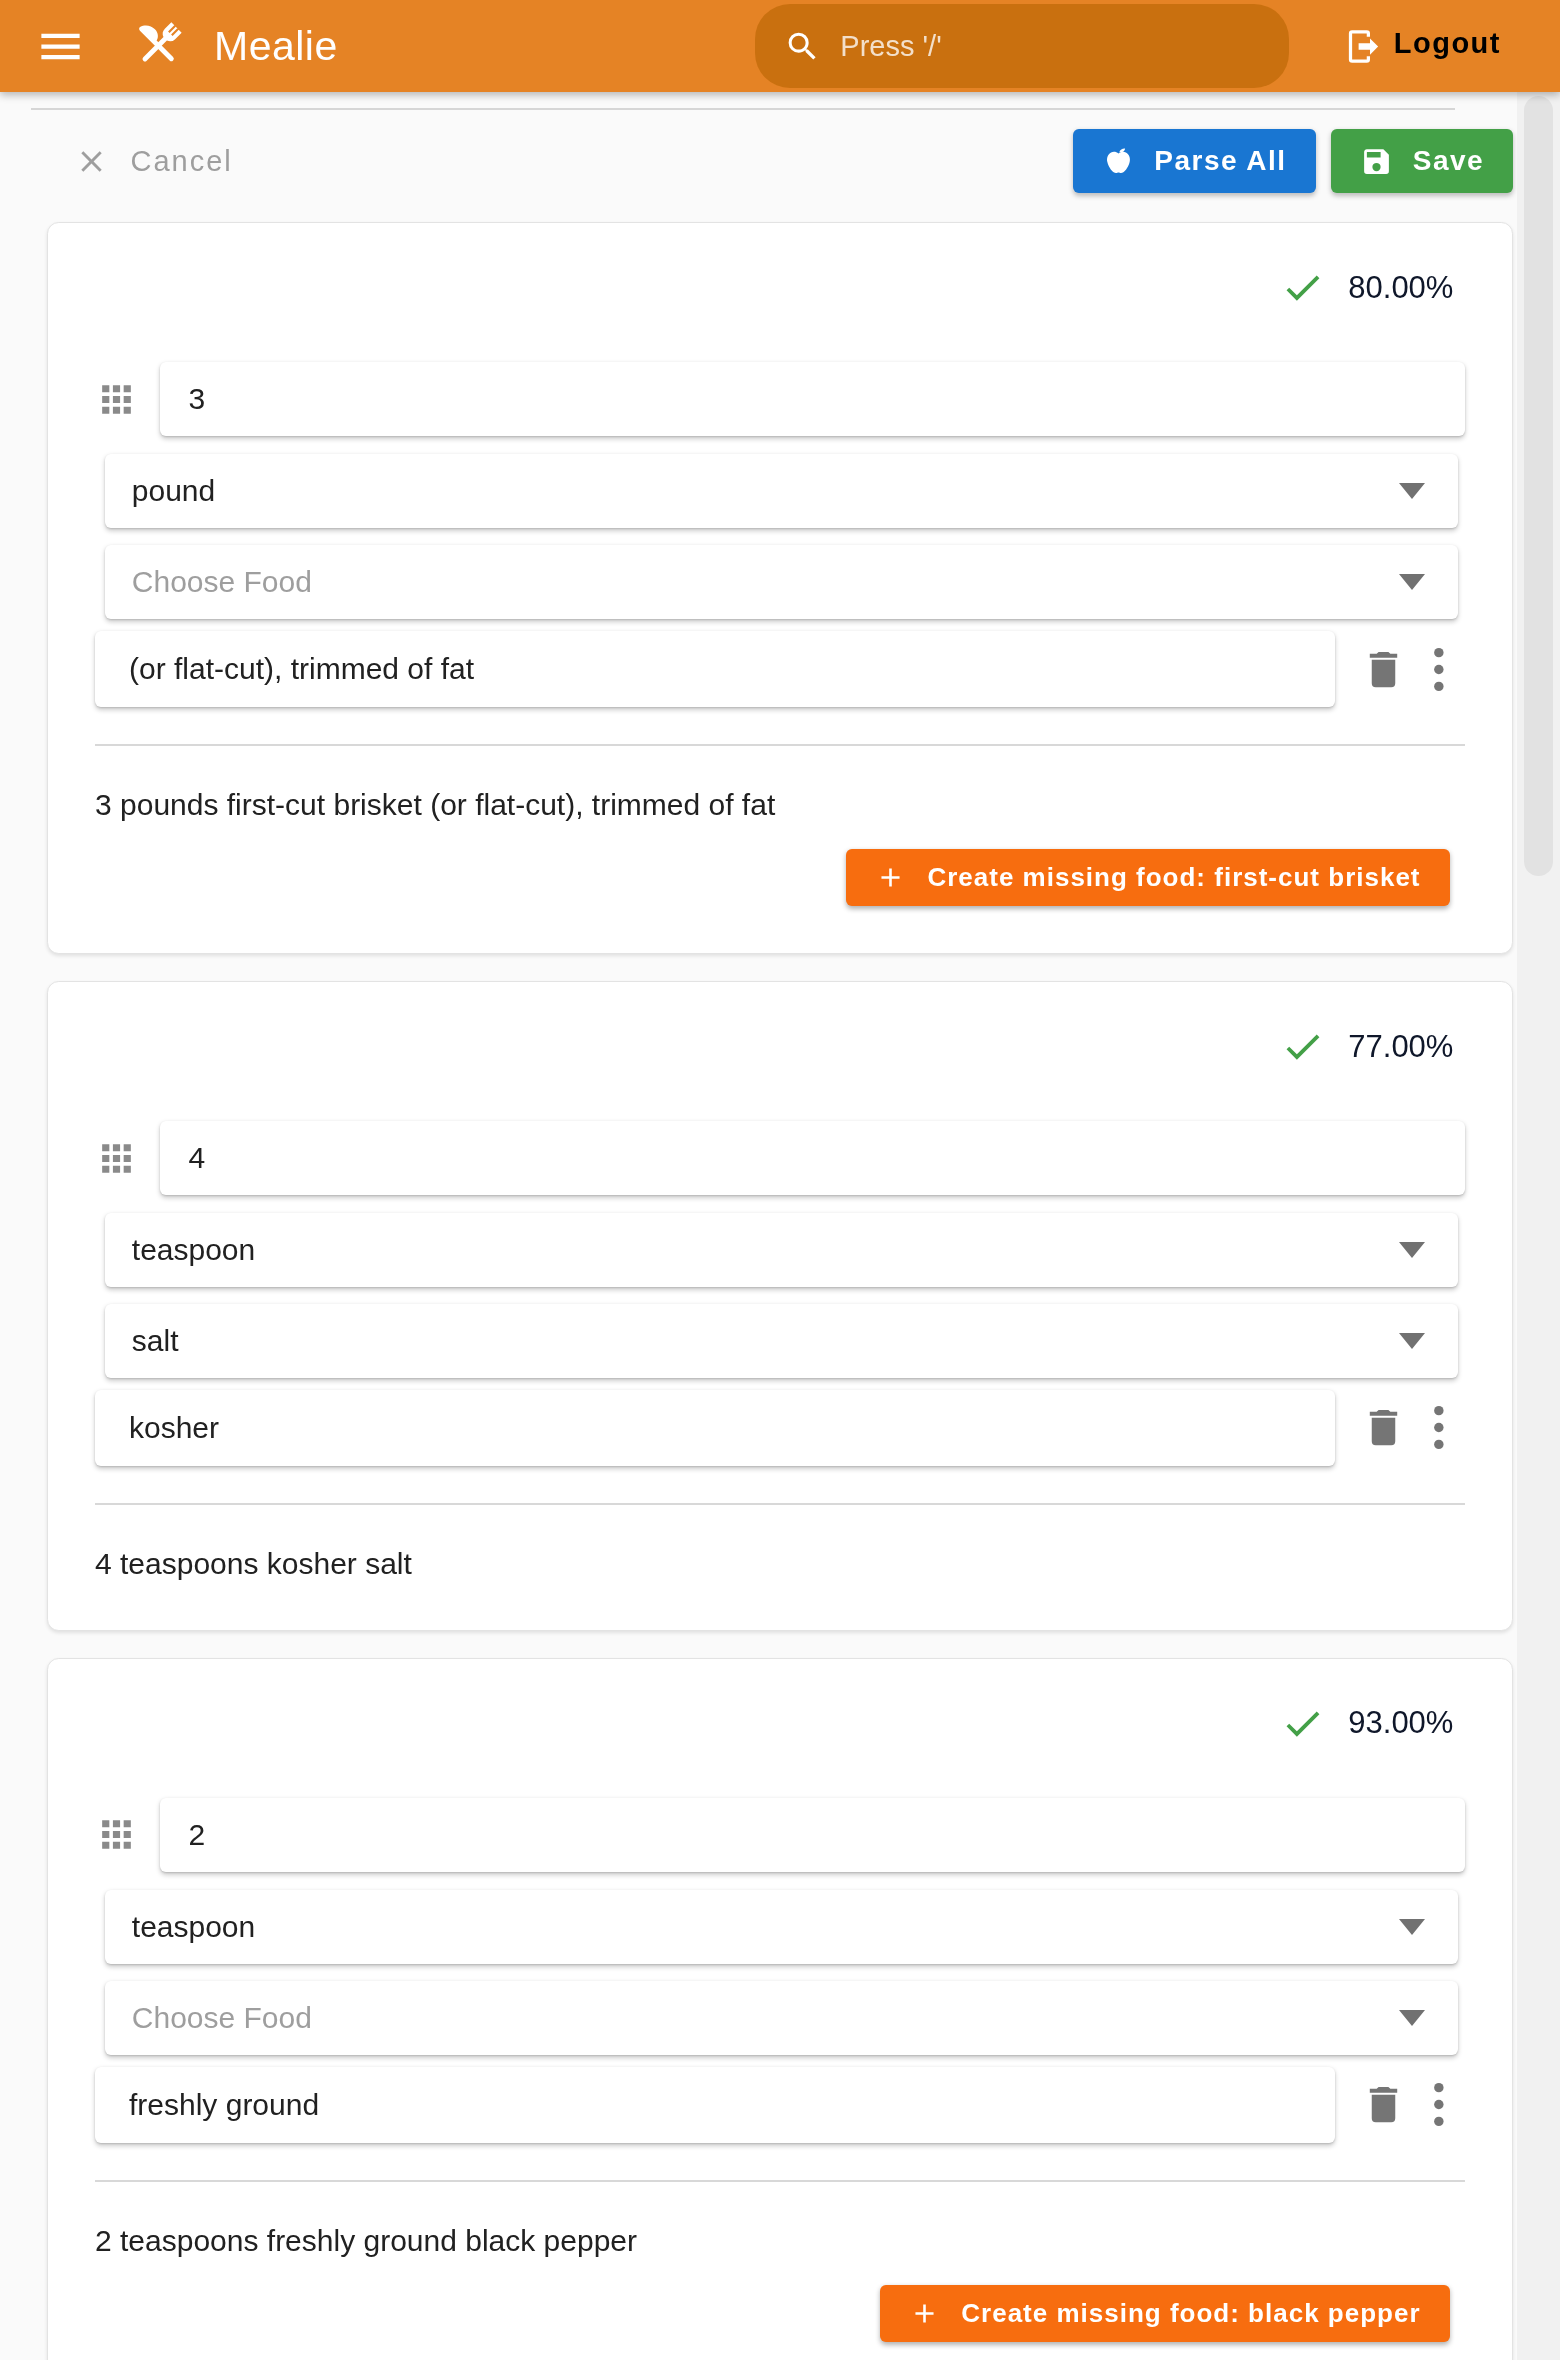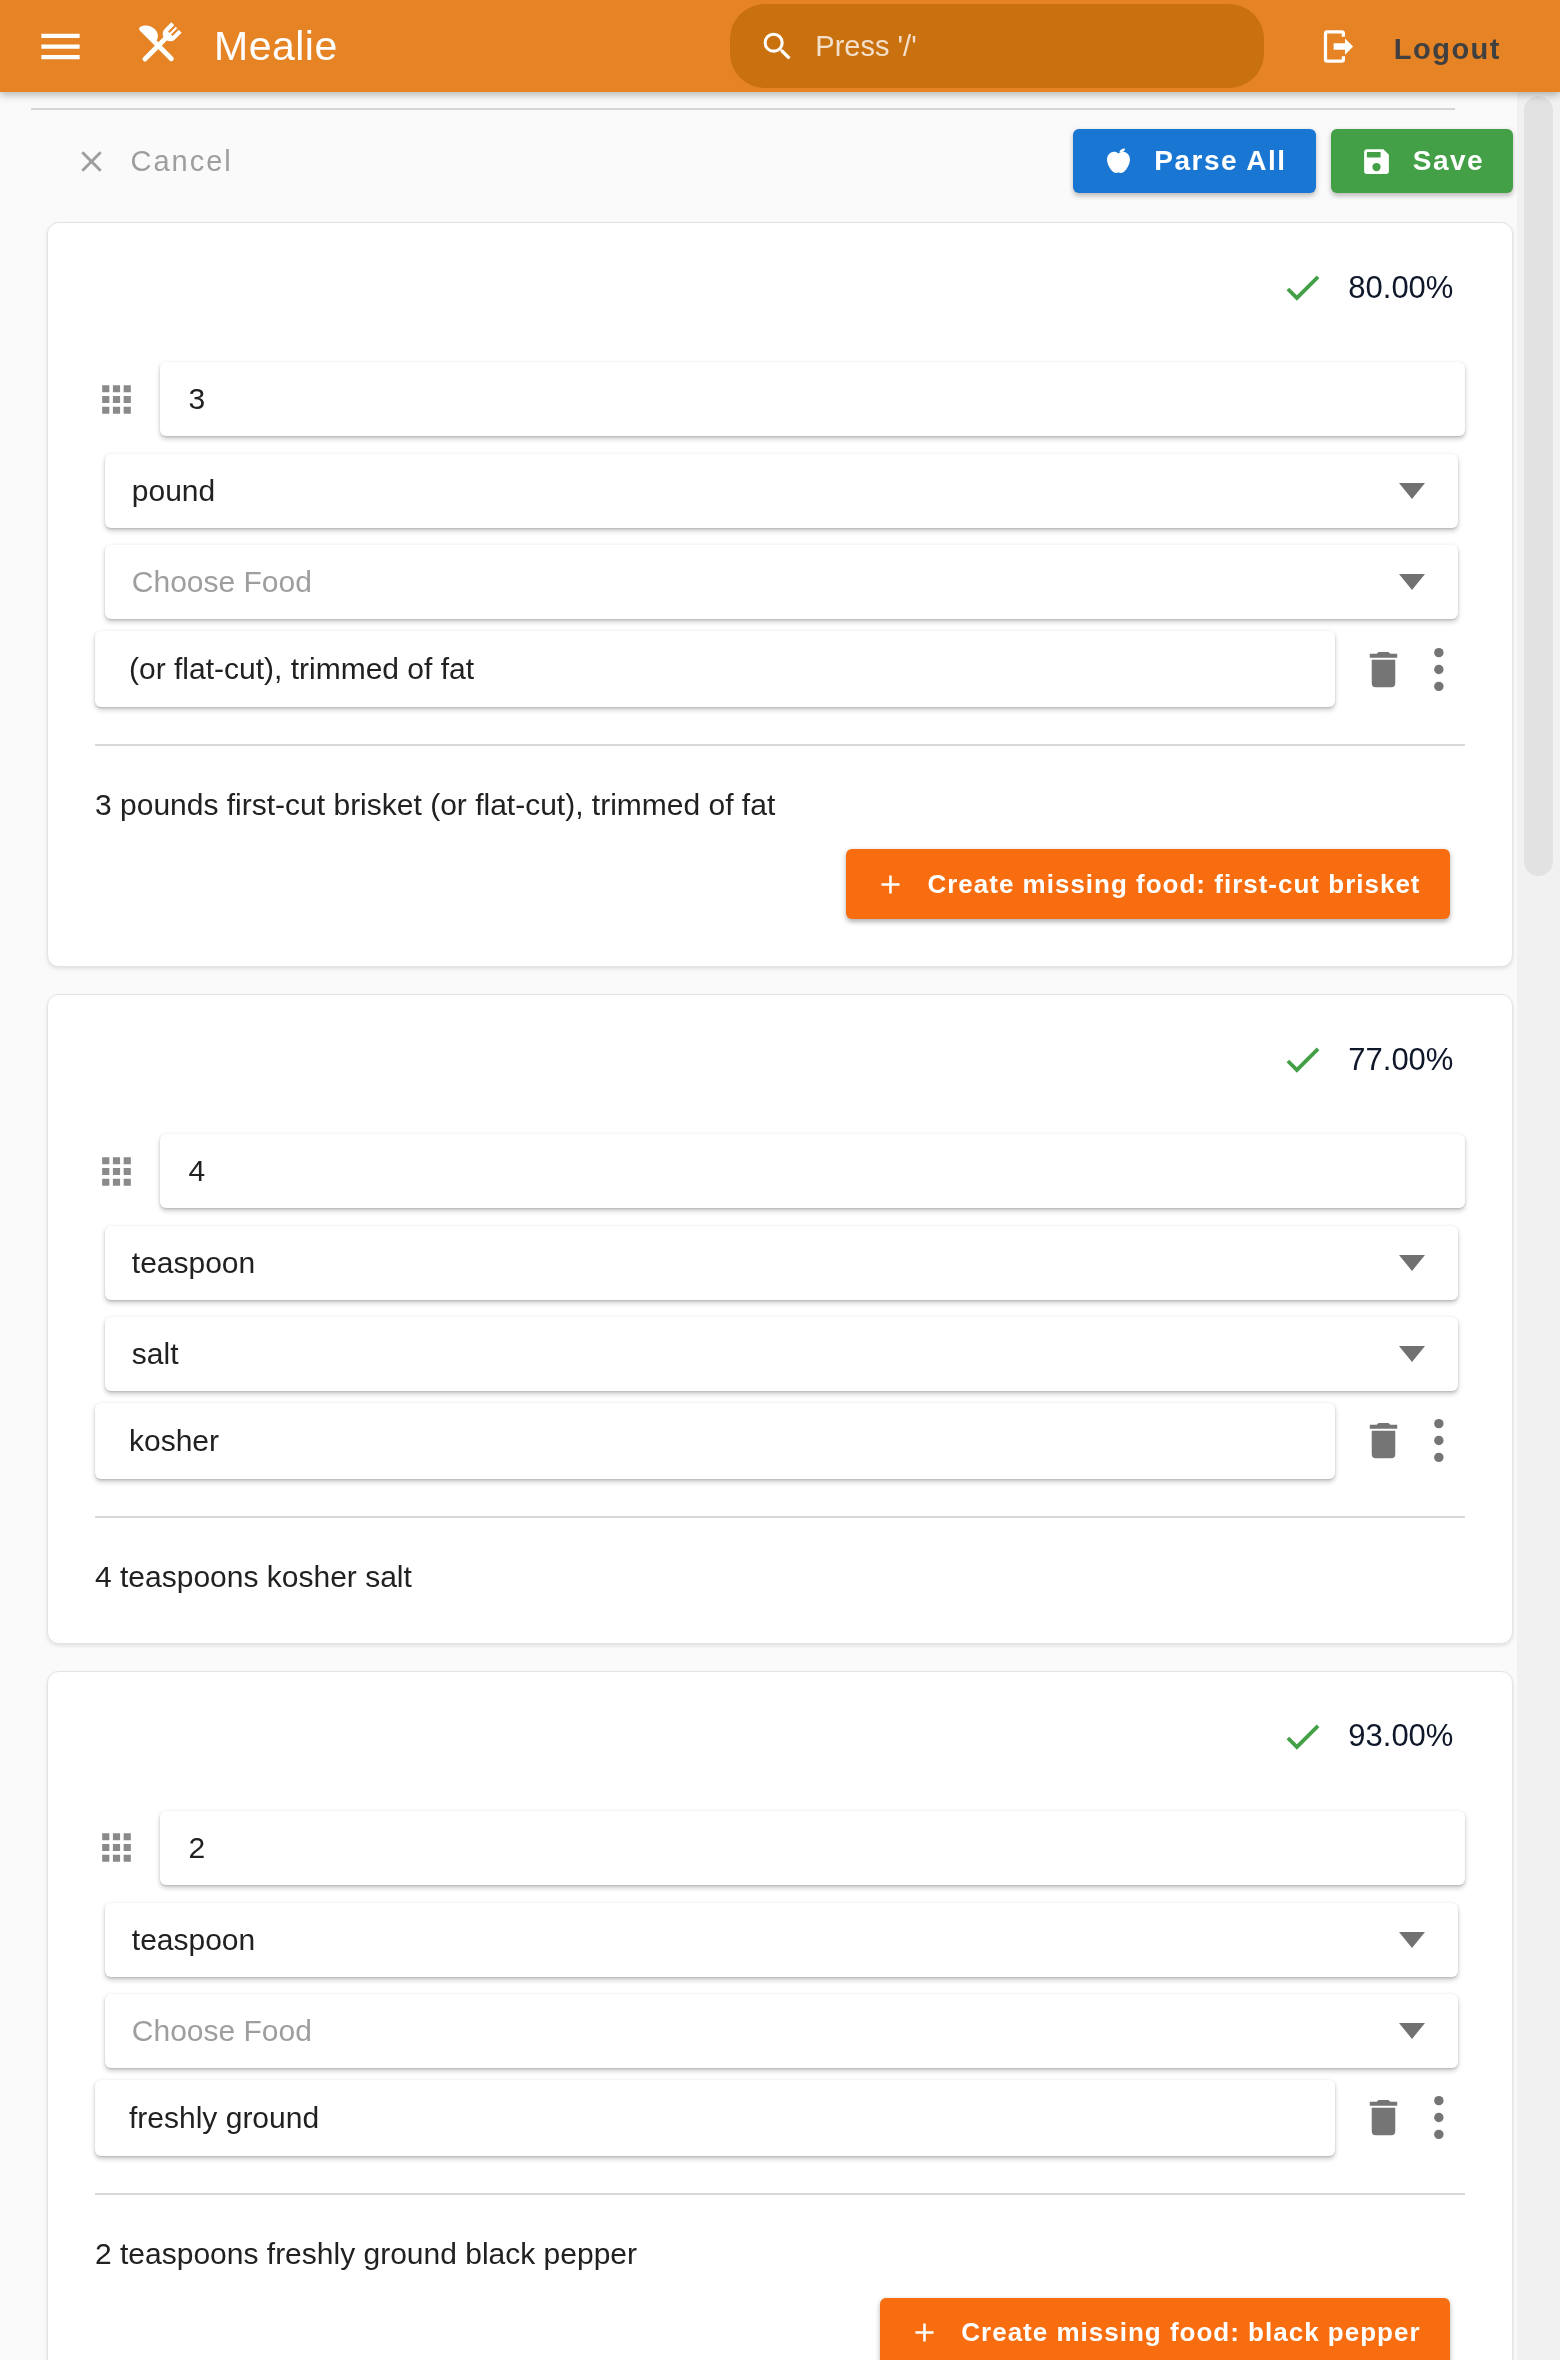--- a/index.html
+++ b/index.html
@@ -25,21 +25,21 @@
     margin-left: auto; width: 534px; height: 84px; border-radius: 35px;
     background: var(--search-pill-orange, #C9700F);
     display: flex; align-items: center; padding: 0 19.5px 0 29px;
   }
   .search-pill svg { width: 37px; height: 37px; fill: #fff; flex: 0 0 auto; }
   .search-input {
     flex: 1; margin-left: 17.6px; background: transparent; border: none; outline: none;
     color: #fff; font-size: 29px; font-family: inherit; min-width: 0;
   }
   .search-input::placeholder { color: rgba(255,255,255,0.78); }
-  .logout-btn { margin-left: 55px; display: flex; align-items: flex-end; gap: 36px; color: #404040; }
+  .logout-btn { margin-left: 55px; display: flex; align-items: flex-start; gap: 11px; color: #000000; }
   .logout-btn svg { width: 39px; height: 39px; fill: #fff; }
   .logout-btn span { font-size: 29px; font-weight: bold; letter-spacing: 1.5px; }
 
   
   .scrollbar-track {
     position: absolute; top: 92px; right: 0; width: 43px; bottom: 0;
     background: #f1f1f1; z-index: 2;
   }
   .scrollbar-thumb {
     position: absolute; top: 3.9px; left: 6.8px; right: 6.8px; height: 780px;
@@ -99,21 +99,21 @@
   .note-field { flex: 1; height: 76px; padding-left: 32px; }
   .icon-action { display: flex; align-items: center; justify-content: center; }
   .icon-action svg.trash { width: 47px; height: 47px; fill: #757575; }
   .icon-action svg.kebab { width: 13.7px; height: 45px; fill: #757575; }
 
   .card-divider { border-top: 2px solid #d8d8d8; margin-top: 37px; }
   .original-text { margin: 39px 0 0 0; font-size: 30px; line-height: 39px; color: #212121; }
 
   .create-row { display: flex; justify-content: flex-end; margin: 25px 15.6px 0 0; }
   .btn-create {
-    background: var(--create-orange, #F76D0F); height: 70px; border-radius: 5.9px;
+    background: var(--create-orange, #F76D0F); height: 57px; border-radius: 5.9px;
     display: flex; align-items: center; gap: 21.5px; padding: 0 29px;
     color: #fff; font-size: 26px; font-weight: bold; letter-spacing: 1px;
     box-shadow: 0 2.9px 4.9px rgba(0,0,0,0.30);
   }
   .btn-create svg { width: 31px; height: 31px; fill: #fff; }
 </style>
 </head>
 <body>
 
 <header class="app-bar">

